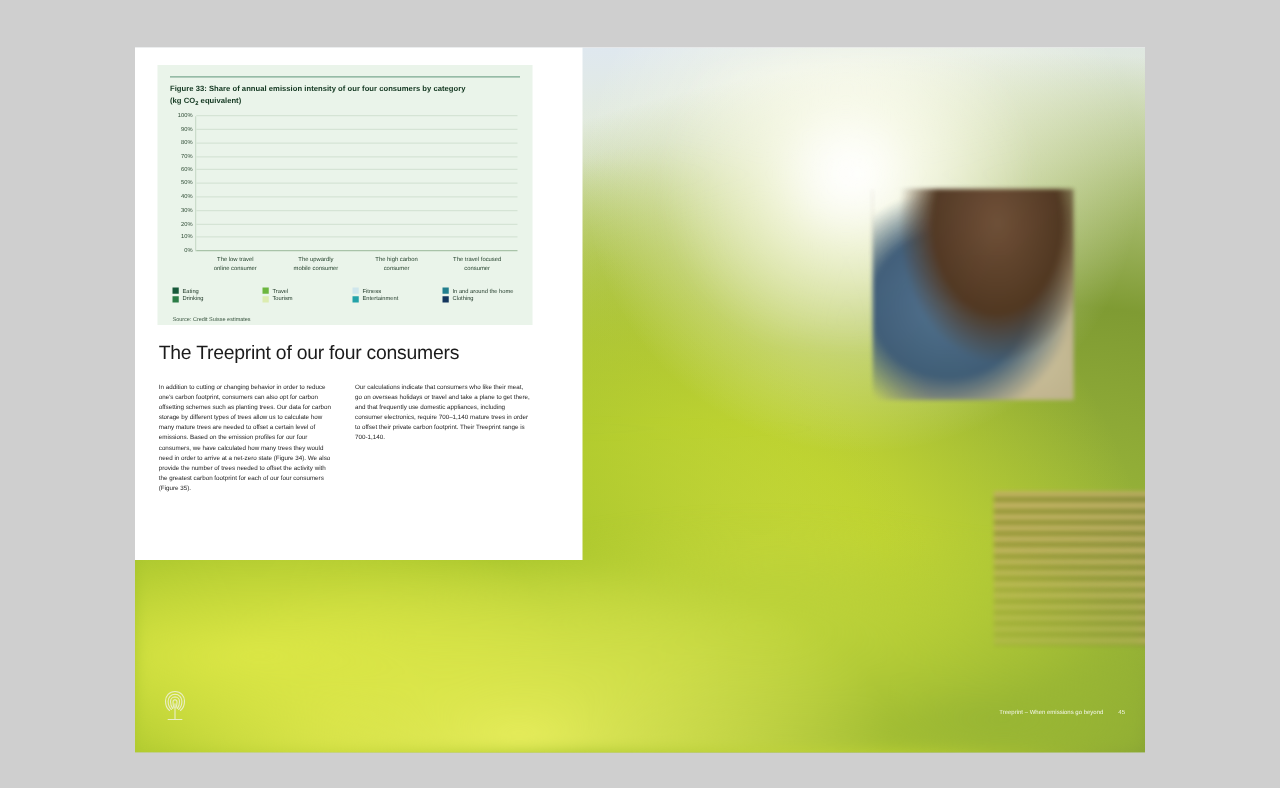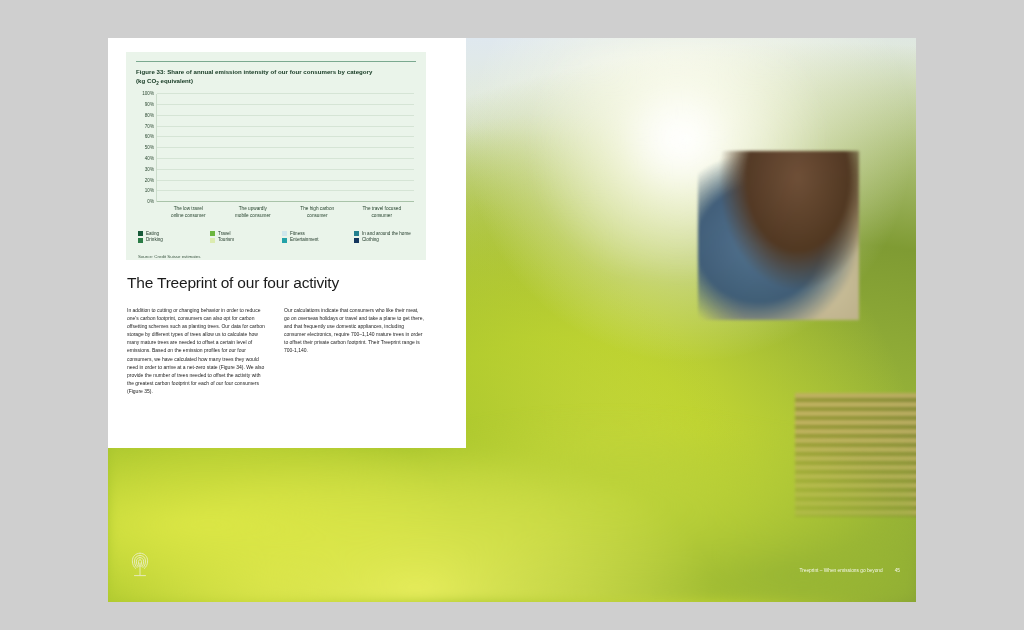--- a/index.html
+++ b/index.html
@@ -311,21 +311,21 @@
             <div class="legend-labels">
               <span>In and around the home</span>
               <span>Clothing</span>
             </div>
           </div>
         </div>
 
       <div class="source">Source: Credit Suisse estimates</div>
     </div>
 
-    <div class="heading">The Treeprint of our four activity</div>
+    <div class="heading">The Treeprint of our four consumers</div>
 
     <div class="cols">
       <div class="col">
         <p>In addition to cutting or changing behavior in order to reduce one's carbon footprint, consumers can also opt for carbon offsetting schemes such as planting trees. Our data for carbon storage by different types of trees allow us to calculate how many mature trees are needed to offset a certain level of emissions. Based on the emission profiles for our four consumers, we have calculated how many trees they would need in order to arrive at a net-zero state (Figure 34). We also provide the number of trees needed to offset the activity with the greatest carbon footprint for each of our four consumers (Figure 35).</p>
       </div>
       <div class="col">
         <p>Our calculations indicate that consumers who like their meat, go on overseas holidays or travel and take a plane to get there, and that frequently use domestic appliances, including consumer electronics, require 700–1,140 mature trees in order to offset their private carbon footprint. Their Treeprint range is 700-1,140.</p>
       </div>
     </div>
   </div>

